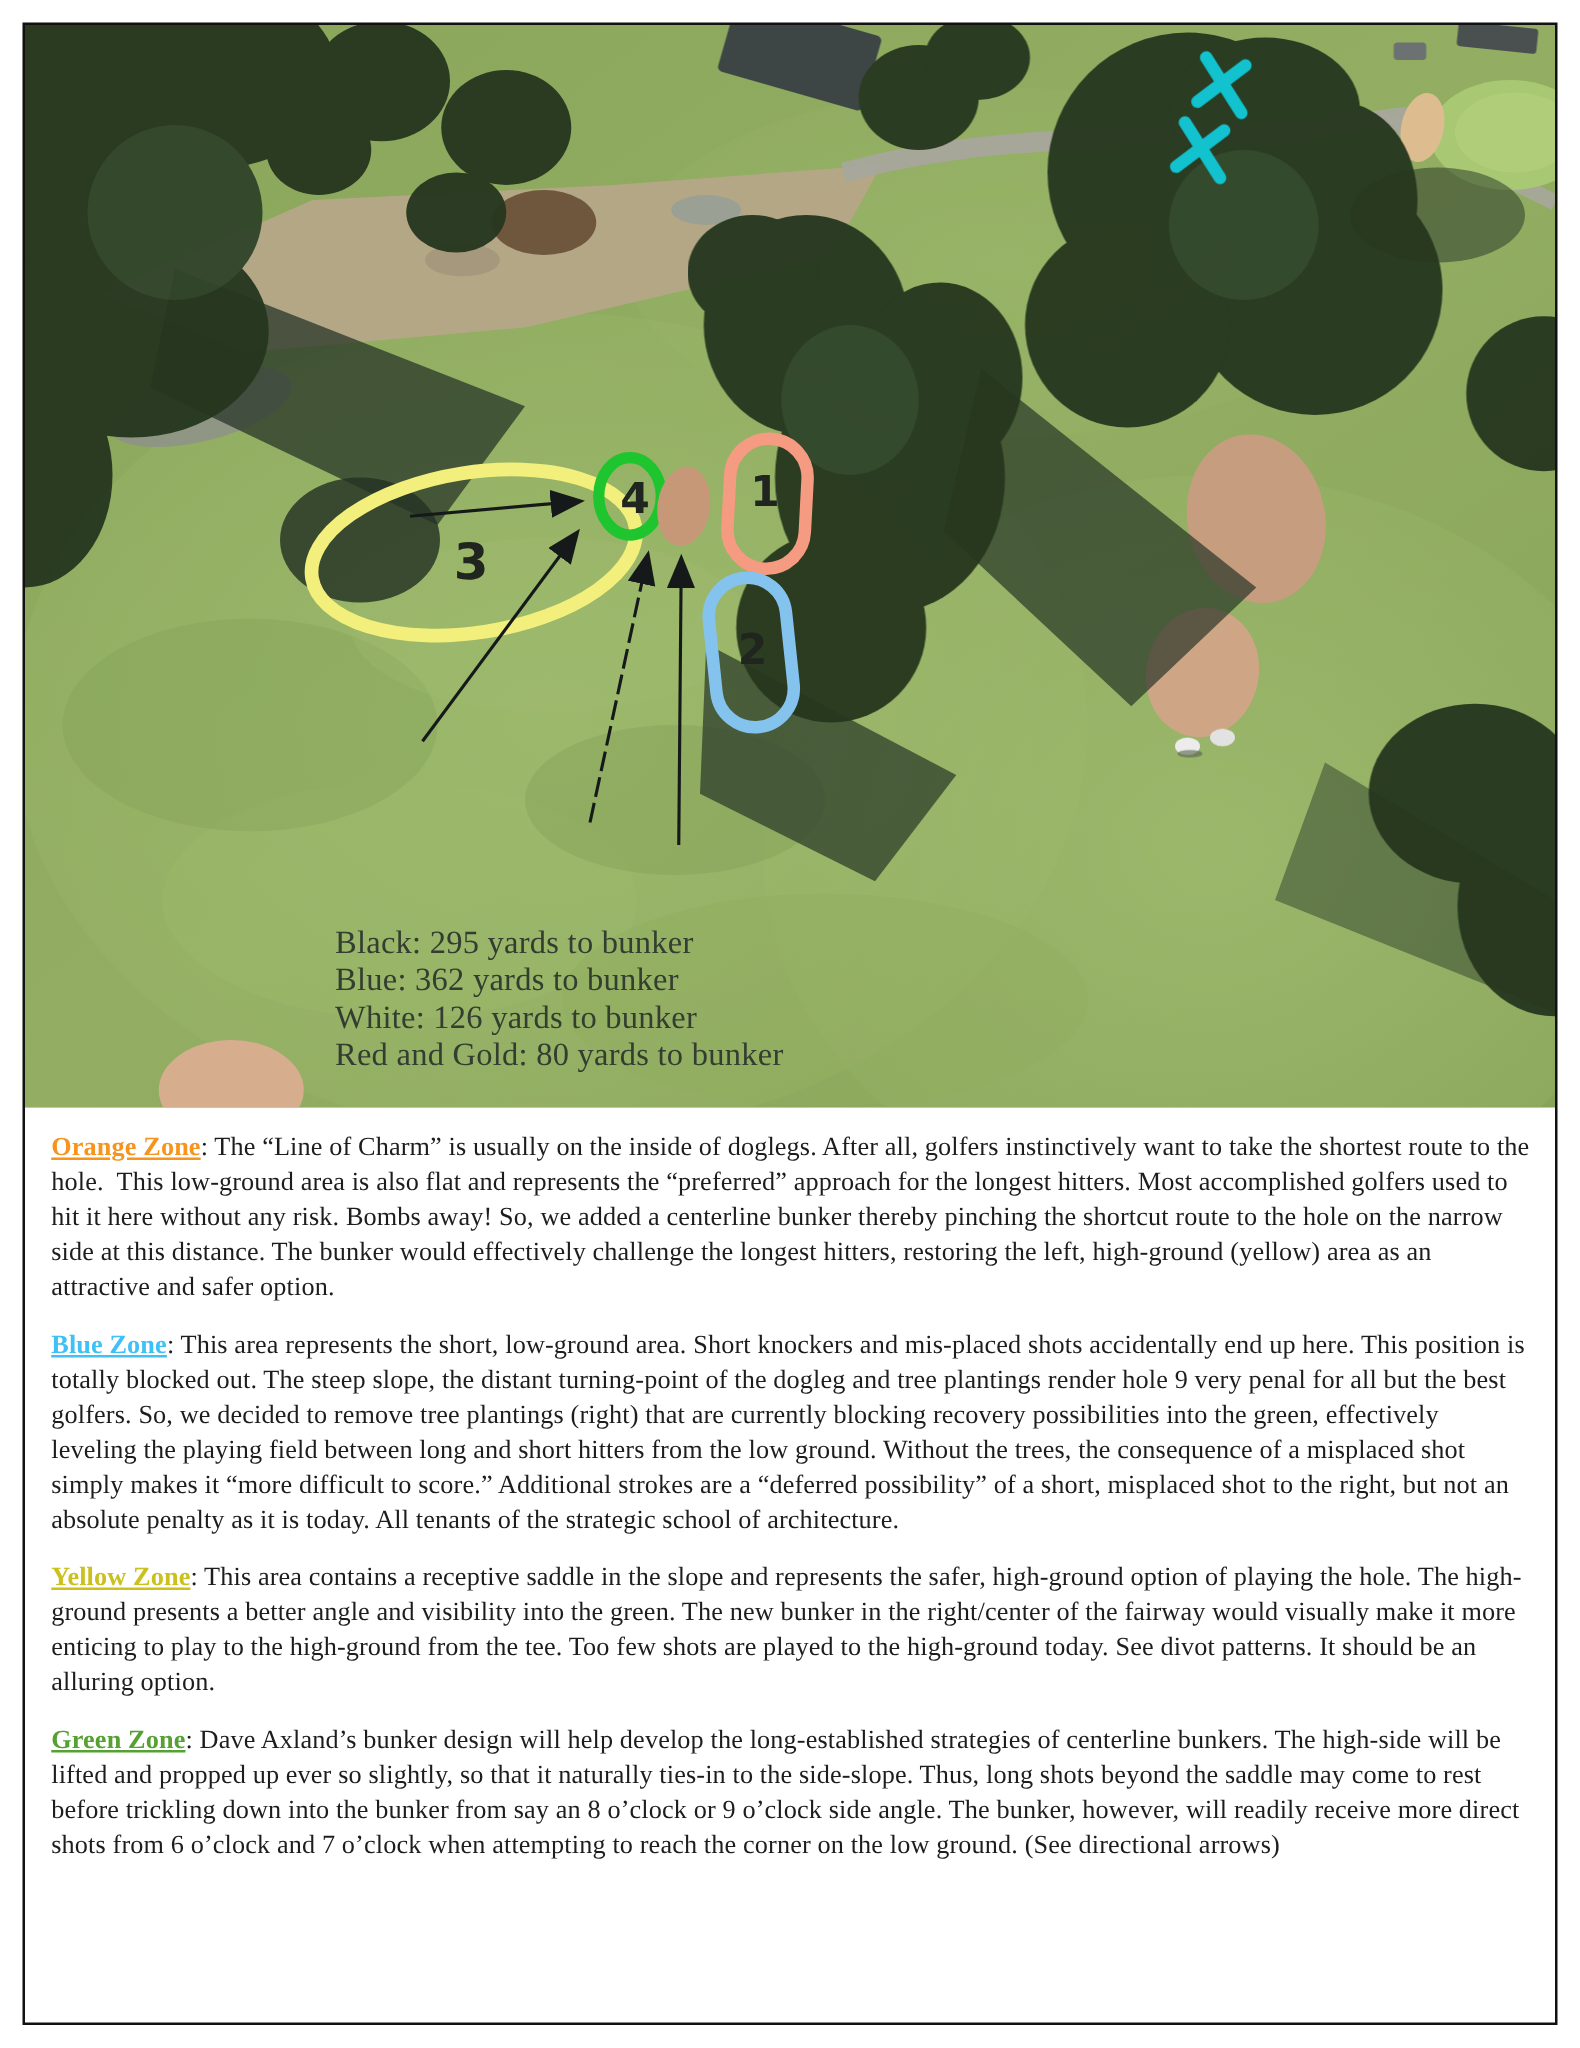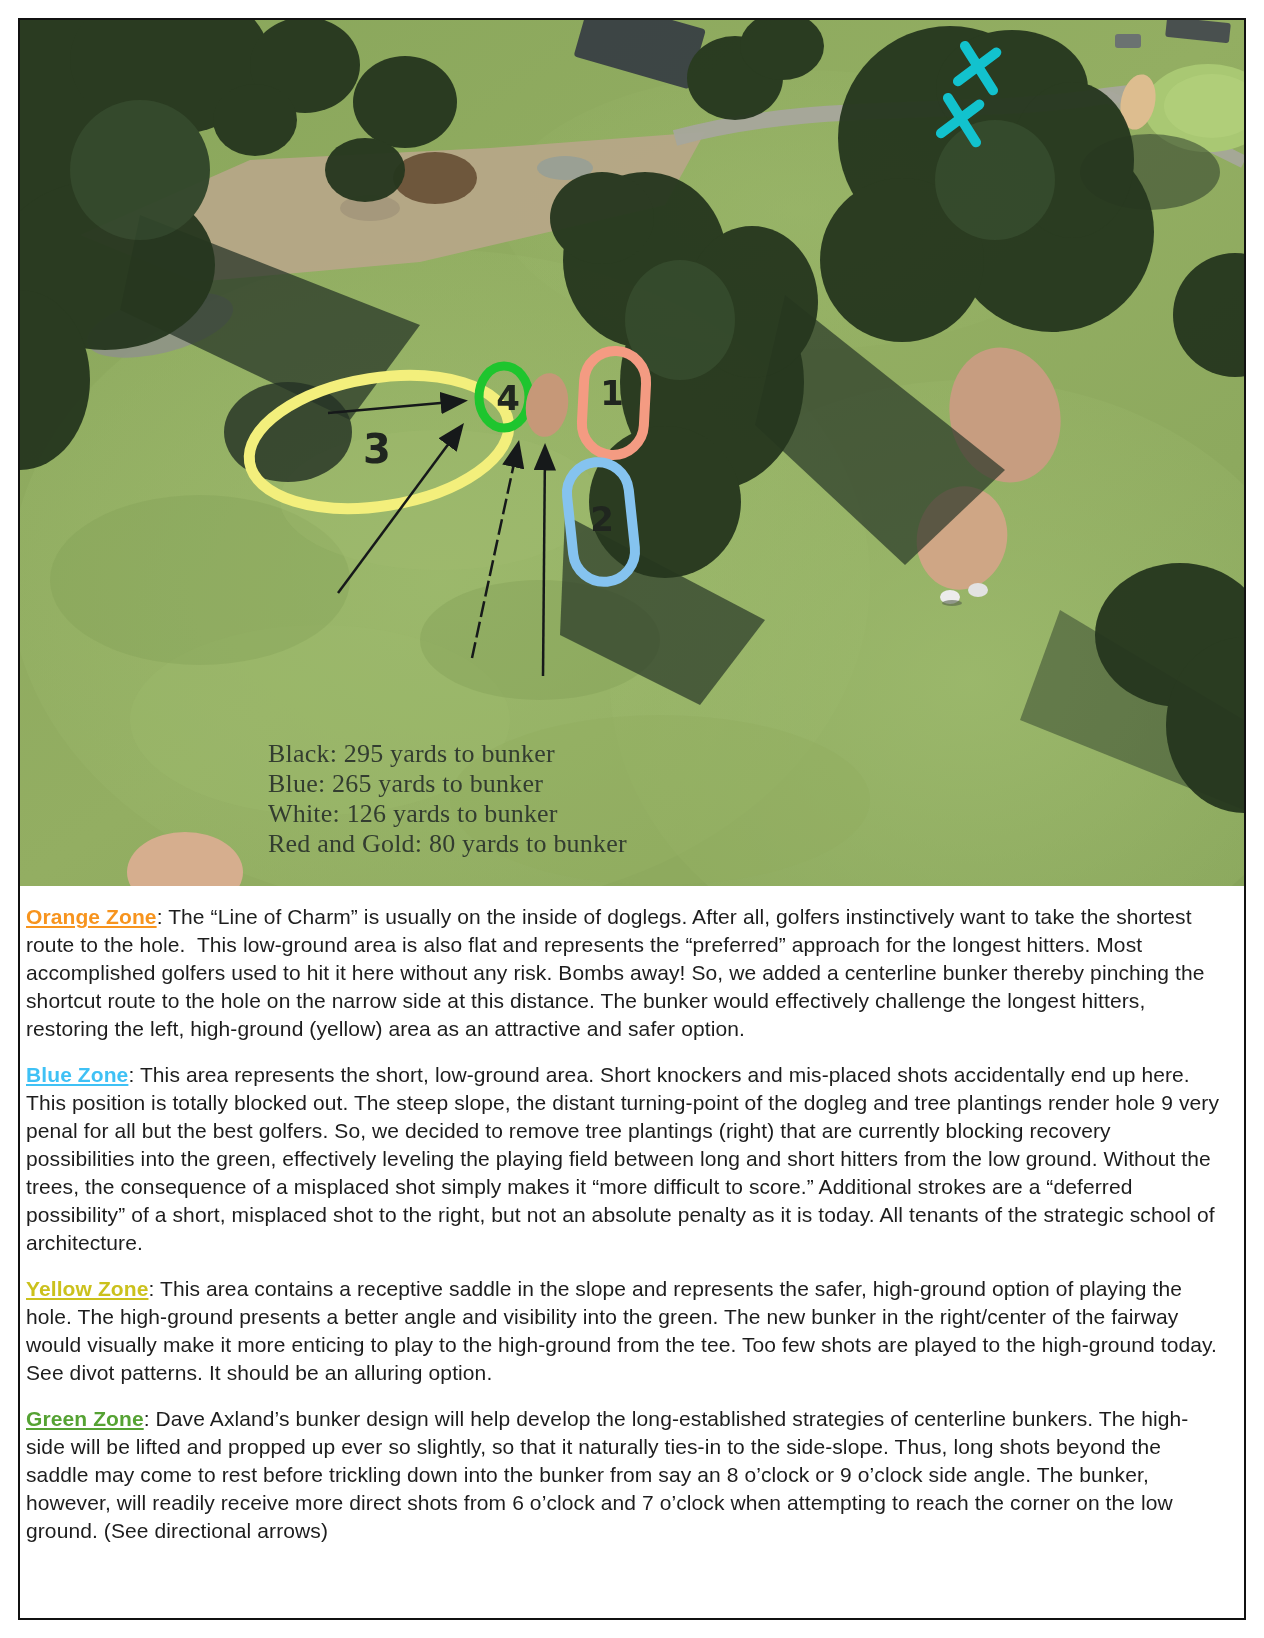--- a/index.html
+++ b/index.html
@@ -1,21 +1,21 @@
 <!DOCTYPE html>
 <html><head>
 <meta charset="utf-8">
 <style>
   html,body{margin:0;padding:0;background:#ffffff;}
   body{width:1264px;height:1638px;position:relative;font-family:"Liberation Sans",sans-serif;}
   .frame{position:absolute;left:18px;top:18px;width:1228px;height:1602px;border:2px solid #111;box-sizing:border-box;background:#fff;overflow:hidden;}
   .photo{position:relative;width:1224px;height:866px;overflow:hidden;background:#8aa75c;}
   .photo svg{position:absolute;left:0;top:0;}
   .yardage{position:absolute;left:248px;top:719px;font-size:26px;line-height:30px;color:#333d30;font-weight:500;letter-spacing:0.2px;font-family:Liberation Serif, serif;}
-  .text-area{padding:17px 20px 0 6px;}
+  .text-area{padding:17px 20px 0 21px;font-family:Liberation Serif, serif;}
   p.zone-para{font-size:21px;line-height:28px;color:#1d1d1d;margin:0 0 18px 0;white-space:pre-wrap;letter-spacing:0.1px;}
   .zone-heading{font-weight:bold;text-decoration:underline;}
   .num{font-family:"DejaVu Sans",sans-serif;font-weight:700;fill:#20261f;}
 </style>
 </head>
 <body>
 
 <div class="frame">
 
   <div class="photo">
@@ -149,21 +149,21 @@
       </g>
 
       <g stroke="#12C2CE" stroke-width="10" stroke-linecap="round">
         <path d="M 942,28 L 976,68 M 974,30 L 940,64" transform="rotate(8 958 48)"></path>
         <path d="M 925,80 L 959,120 M 957,82 L 923,116" transform="rotate(8 941 100)"></path>
       </g>
     </svg>
 
     <div class="yardage">
       <div>Black: 295 yards to bunker</div>
-      <div>Blue: 265 yards to bunker</div>
+      <div>Blue: 362 yards to bunker</div>
       <div>White: 126 yards to bunker</div>
       <div>Red and Gold: 80 yards to bunker</div>
     </div>
   </div>
 
   <div class="text-area">
     <p class="zone-para"><span class="zone-heading" style="color: rgb(247, 148, 30);">Orange Zone</span><span>: </span><span>The “Line of Charm” is usually on the inside of doglegs. After all, golfers instinctively want to take the shortest route to the hole.  This low-ground area is also flat and represents the “preferred” approach for the longest hitters. Most accomplished golfers used to hit it here without any risk. Bombs away! So, we added a centerline bunker thereby pinching the shortcut route to the hole on the narrow side at this distance. The bunker would effectively challenge the longest hitters, restoring the left, high-ground (yellow) area as an attractive and safer option.</span></p>
     <p class="zone-para"><span class="zone-heading" style="color: rgb(63, 193, 245);">Blue Zone</span><span>: </span><span>This area represents the short, low-ground area. Short knockers and mis-placed shots accidentally end up here. This position is totally blocked out. The steep slope, the distant turning-point of the dogleg and tree plantings render hole 9 very penal for all but the best golfers. So, we decided to remove tree plantings (right) that are currently blocking recovery possibilities into the green, effectively leveling the playing field between long and short hitters from the low ground. Without the trees, the consequence of a misplaced shot simply makes it “more difficult to score.” Additional strokes are a “deferred possibility” of a short, misplaced shot to the right, but not an absolute penalty as it is today. All tenants of the strategic school of architecture.</span></p>
     <p class="zone-para"><span class="zone-heading" style="color: rgb(203, 193, 29);">Yellow Zone</span><span>: </span><span>This area contains a receptive saddle in the slope and represents the safer, high-ground option of playing the hole. The high-ground presents a better angle and visibility into the green. The new bunker in the right/center of the fairway would visually make it more enticing to play to the high-ground from the tee. Too few shots are played to the high-ground today. See divot patterns. It should be an alluring option.</span></p>
     <p class="zone-para"><span class="zone-heading" style="color: rgb(85, 162, 51);">Green Zone</span><span>: </span><span>Dave Axland’s bunker design will help develop the long-established strategies of centerline bunkers. The high-side will be lifted and propped up ever so slightly, so that it naturally ties-in to the side-slope. Thus, long shots beyond the saddle may come to rest before trickling down into the bunker from say an 8 o’clock or 9 o’clock side angle. The bunker, however, will readily receive more direct shots from 6 o’clock and 7 o’clock when attempting to reach the corner on the low ground. (See directional arrows)</span></p>

